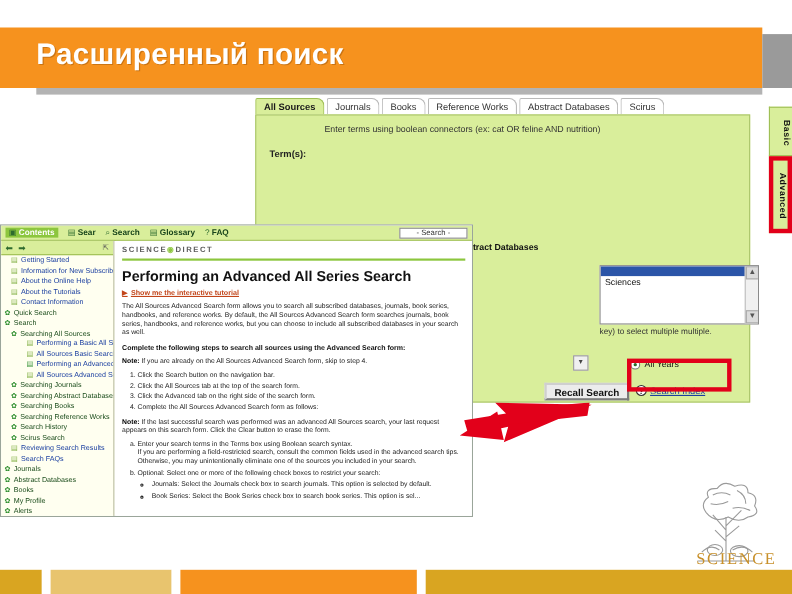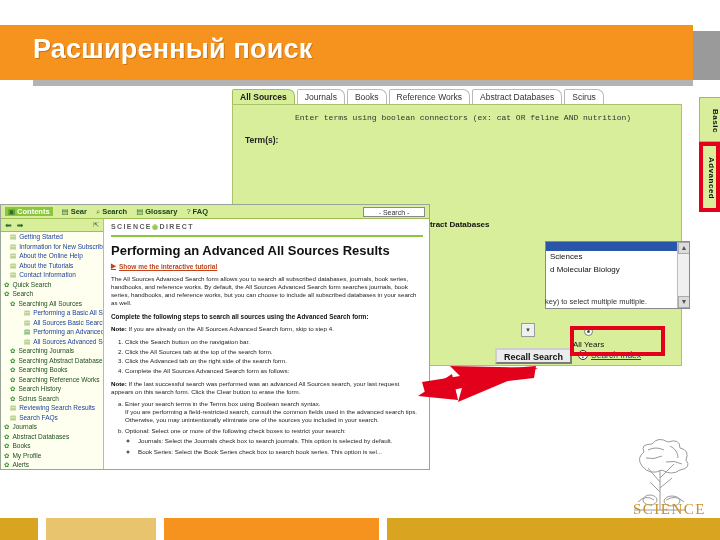--- a/index.html
+++ b/index.html
@@ -57,21 +57,21 @@
   #form-body{
     position:absolute; left:0; top:16px; width:450px; height:262px;
     background:#D9EE9B; border:1px solid #a9c46a;
   }
   #terms-label{
     position:absolute; left:12px; top:30px;
     font-size:8.5px; font-weight:bold; color:#222;
   }
   #terms-hint{
     position:absolute; left:62px; top:8px;
-    font-size:8px; color:#333; white-space:nowrap;font-family:Liberation Mono, monospace;
+    font-size:8px; color:#333; white-space:nowrap;
   }
   #terms-box{
     position:absolute; left:62px; top:22px; width:378px; height:63px;
     background:#ffffff; border:1px solid #9a9a9a;
     overflow:hidden;
   }
   #terms-value{
     position:absolute; left:4px; top:3px; right:14px;
     font-family:"DejaVu Sans Mono", monospace;
     font-size:8.5px; line-height:13px; color:#111;
@@ -97,33 +97,33 @@
   .chkitem{ display:flex; align-items:center; gap:3px; }
   .chkbox{
     width:9px; height:9px; background:#fff; border:1px solid #777;
     font-size:8px; line-height:8px; text-align:center; color:#1f6f1f;
     font-weight:bold;
   }
   .chklabel{ font-size:8px; font-weight:bold; color:#111; white-space:nowrap; }
 
   
   #subject-box{
-    position:absolute; left:312px; top:136px; width:145px; height:68px;
+    position:absolute; left:312px; top:136px; width:145px; height:54px;
     background:#ffffff; border:1px solid #8a8a8a; overflow:hidden;
   }
   .opt{ font-size:8px; color:#111; padding:1px 4px; white-space:nowrap;}
   .opt.sel{ background:#2B55A8; color:#fff; height:9px; padding:0 4px;}
   #subject-hint{
     position:absolute; left:312px; top:192px;
     font-size:7.5px; color:#333; white-space:nowrap;
   }
 
   #years-radio{
     position:absolute; left:340px; top:222px;
-    display:flex; align-items:center; gap:4px;flex-direction:column;
+    display:flex; align-items:center; gap:4px;
   }
   .radio{
     width:9px;height:9px;border-radius:50%;
     border:1px solid #777; background:#fff; position:relative;
   }
   .radio::after{
     content:""; position:absolute; left:2px; top:2px;
     width:3px;height:3px;border-radius:50%;background:#2a6b2a;
   }
   #years-label{ font-size:8px; color:#111; }
@@ -296,21 +296,20 @@
       <div class="chkitem">
         <span class="chkbox"></span>
         <span class="chklabel">Abstract Databases</span>
       </div>
     </div>
 
     <div id="subject-box">
       <div class="opt sel"></div>
       <div class="opt">Sciences</div>
       <div class="opt"></div>
-      <div class="opt">d Molecular Biology</div>
       <div class="vscroll">
         <div class="arrow up">▲</div>
         <div class="arrow down">▼</div>
       </div>
     </div>
     <div id="subject-hint">key) to select multiple multiple.</div>
 
     <div id="dropdown-stub">▾</div>
     <div id="years-radio">
       <span class="radio"></span>
@@ -467,21 +466,21 @@
           <span>Alerts</span>
         </div>
       </div>
   </div>
 
   <div id="help-main">
     <div id="sd-logo">
       <span>SCIENCE</span><span class="orb">◉</span><span>DIRECT</span>
     </div>
     <div id="help-rule"></div>
-    <div id="help-title">Performing an Advanced All Sources Results</div>
+    <div id="help-title">Performing an Advanced All Series Search</div>
 
     <div id="tutorial-link">
       <span>▶</span>
       <span>Show me the interactive tutorial</span>
     </div>
 
     <div id="help-para">The All Sources Advanced Search form allows you to search all subscribed databases, journals, book series, handbooks, and reference works. By default, the All Sources Advanced Search form searches journals, book series, handbooks, and reference works, but you can choose to include all subscribed databases in your search as well.</div>
     <div id="help-lead">Complete the following steps to search all sources using the Advanced Search form:</div>
 
     <div class="note">

